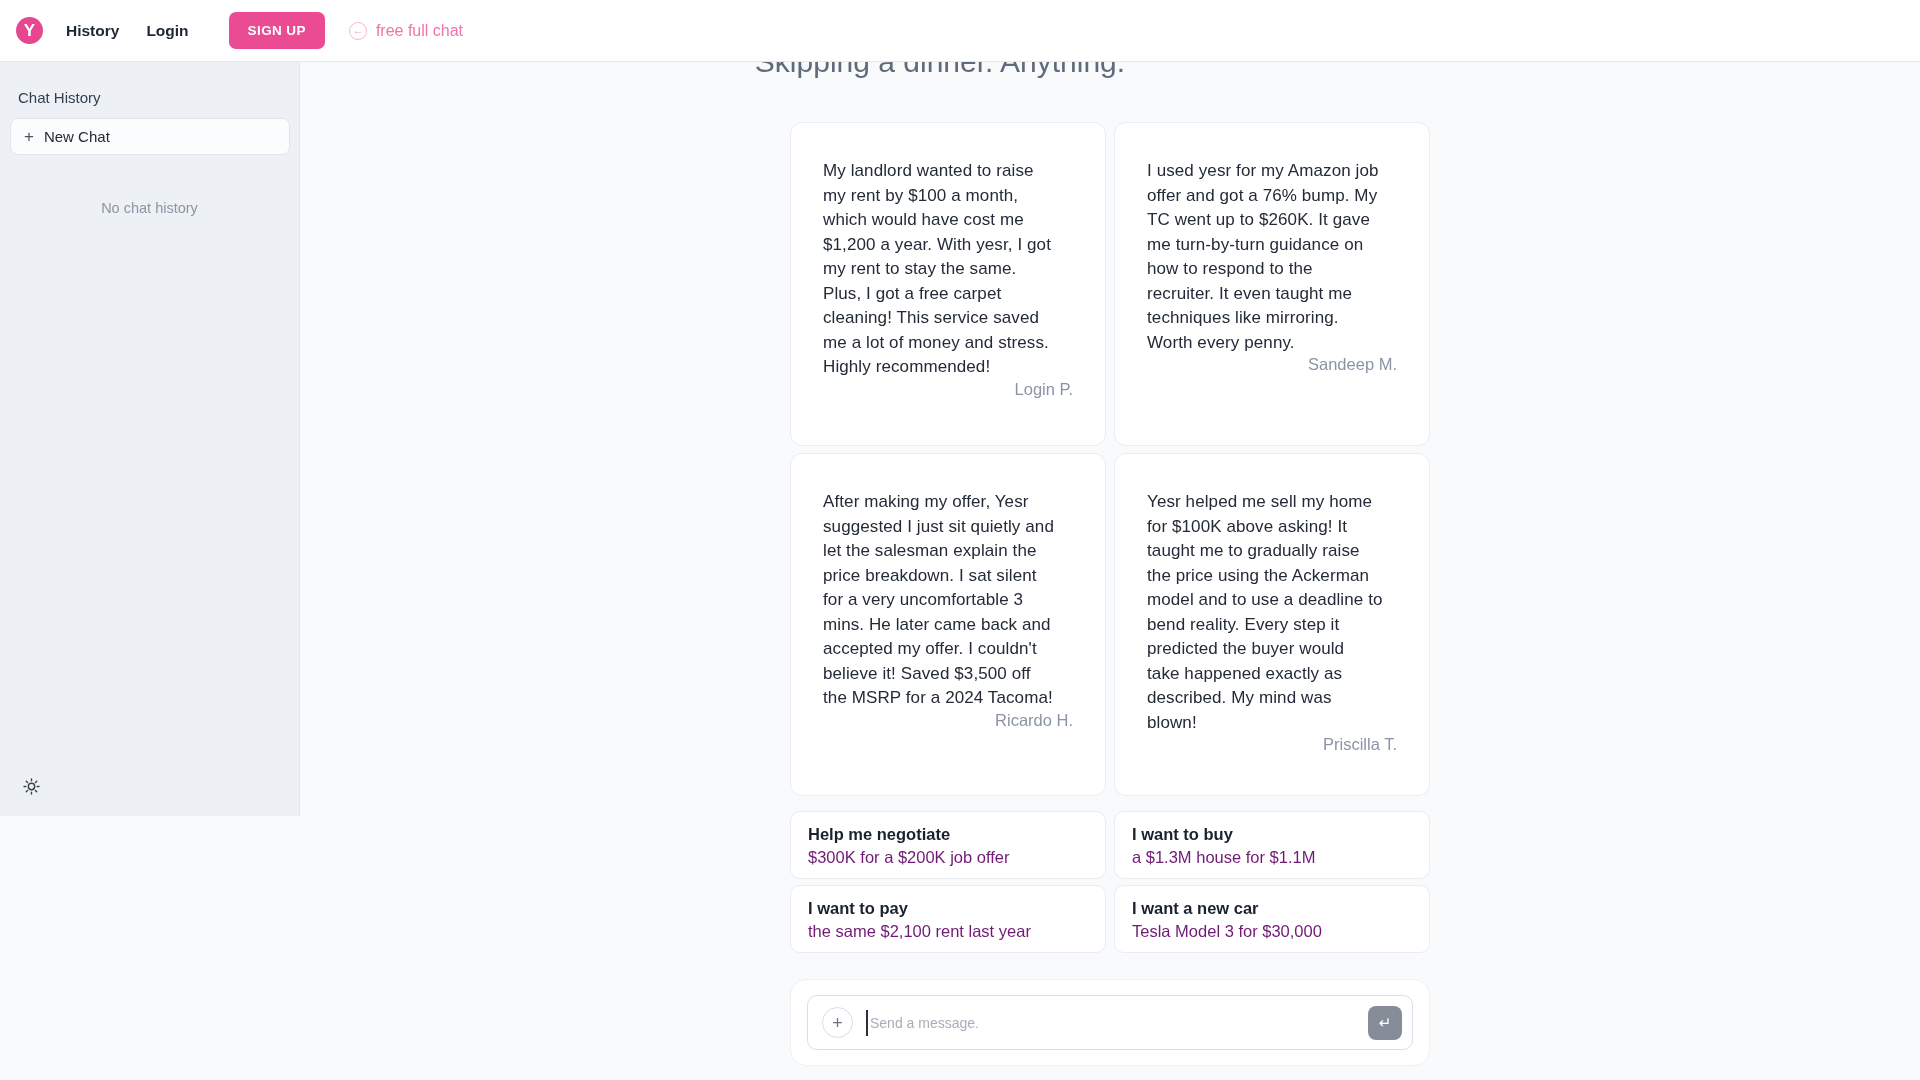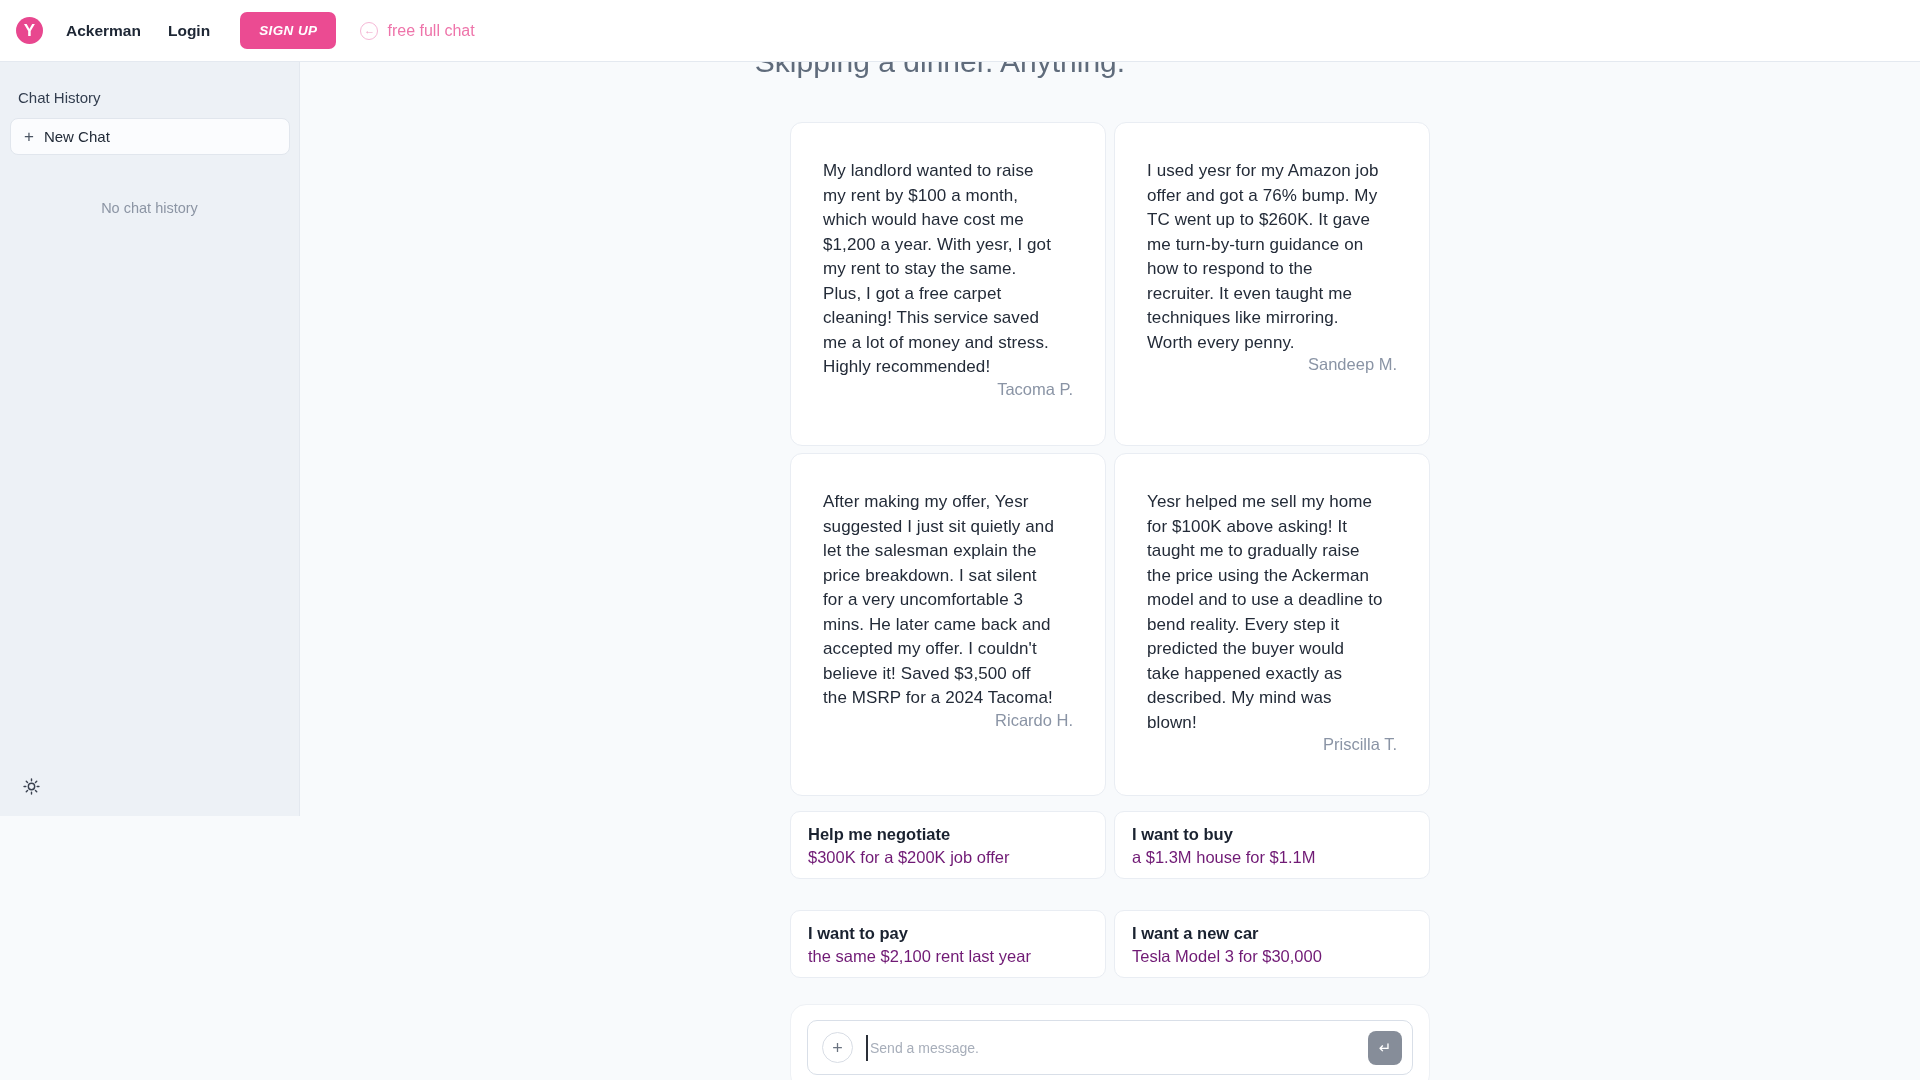--- a/index.html
+++ b/index.html
@@ -20,23 +20,23 @@
   .logo {
     width:27px; height:27px; border-radius:50%;
     background:#e8478f; color:#ffffff;
     font-weight:bold; font-size:17px;
     display:flex; align-items:center; justify-content:center;
     cursor:pointer; flex:0 0 auto;
   }
   .nav-link { margin-left:27px; font-size:15.5px; font-weight:600; color:#1d2634; cursor:pointer; }
   .nav-link:first-of-type { margin-left:23px; }
   .signup-btn {
-    margin-left:30px; background:#eb4b92; color:#ffffff;
+    margin-left:40px; background:#eb4b92; color:#ffffff;
     font-family:inherit; font-size:13.5px; font-weight:700; letter-spacing:.4px;
-    padding:11px 19px; border-radius:7px; border:none; cursor:pointer;font-style:italic;
+    padding:11px 19px; border-radius:7px; border:none; cursor:pointer;
   }
   .free-chat { margin-left:24px; display:flex; align-items:center; gap:9px; color:#ee74aa; font-size:16px; cursor:pointer; }
   .free-chat-icon {
     width:18px; height:18px; border-radius:50%; border:1.5px solid #f5b8d6;
     color:#efa2c6; font-size:11px; line-height:1;
     display:flex; align-items:center; justify-content:center;
   }
 
   
   .sidebar {
@@ -73,21 +73,21 @@
   }
   .t-card {
     background:#ffffff; border:1px solid #e9edf3; border-radius:12px;
     padding:36px 32px 0 32px; overflow:hidden;
   }
   .quote { font-size:17px; line-height:24.5px; color:#232b38; white-space:pre-line; letter-spacing:.1px; }
   .author { text-align:right; font-size:16.5px; color:#8a94a5; }
 
   .s-grid {
     display:grid; grid-template-columns:316px 316px; grid-auto-rows:68px;
-    gap:31px 8px; margin-top:15px;
+    gap:6px 8px; margin-top:15px;
   }
   .s-card {
     background:#ffffff; border:1px solid #e9edf3; border-radius:10px;
     padding:13px 17px; cursor:pointer;
   }
   .s-title { font-size:16.5px; font-weight:700; color:#1a2230; }
   .s-sub { margin-top:4px; font-size:16.5px; color:#701a75; }
 
   
   .composer-wrap {
@@ -120,21 +120,21 @@
 </style>
 </head>
 <body>
 
 <div class="hero-heading">Skipping a dinner. Anything.</div>
 
 <div class="navbar">
   <div class="logo">
     <span>Y</span>
   </div>
-  <span class="nav-link">Ackerman</span>
+  <span class="nav-link">History</span>
   <span class="nav-link">Login</span>
   <button class="signup-btn">SIGN UP</button>
   <div class="free-chat">
     <span class="free-chat-icon">←</span>
     <span>free full chat</span>
   </div>
 </div>
 
 <div class="sidebar">
   <div class="sidebar-title">Chat History</div>
@@ -157,21 +157,21 @@
     <div class="t-card">
       <div class="quote">My landlord wanted to raise
 my rent by $100 a month,
 which would have cost me
 $1,200 a year. With yesr, I got
 my rent to stay the same.
 Plus, I got a free carpet
 cleaning! This service saved
 me a lot of money and stress.
 Highly recommended!</div>
-      <div class="author">Tacoma P.</div>
+      <div class="author">Login P.</div>
     </div>
     <div class="t-card">
       <div class="quote">I used yesr for my Amazon job
 offer and got a 76% bump. My
 TC went up to $260K. It gave
 me turn-by-turn guidance on
 how to respond to the
 recruiter. It even taught me
 techniques like mirroring.
 Worth every penny.</div>

